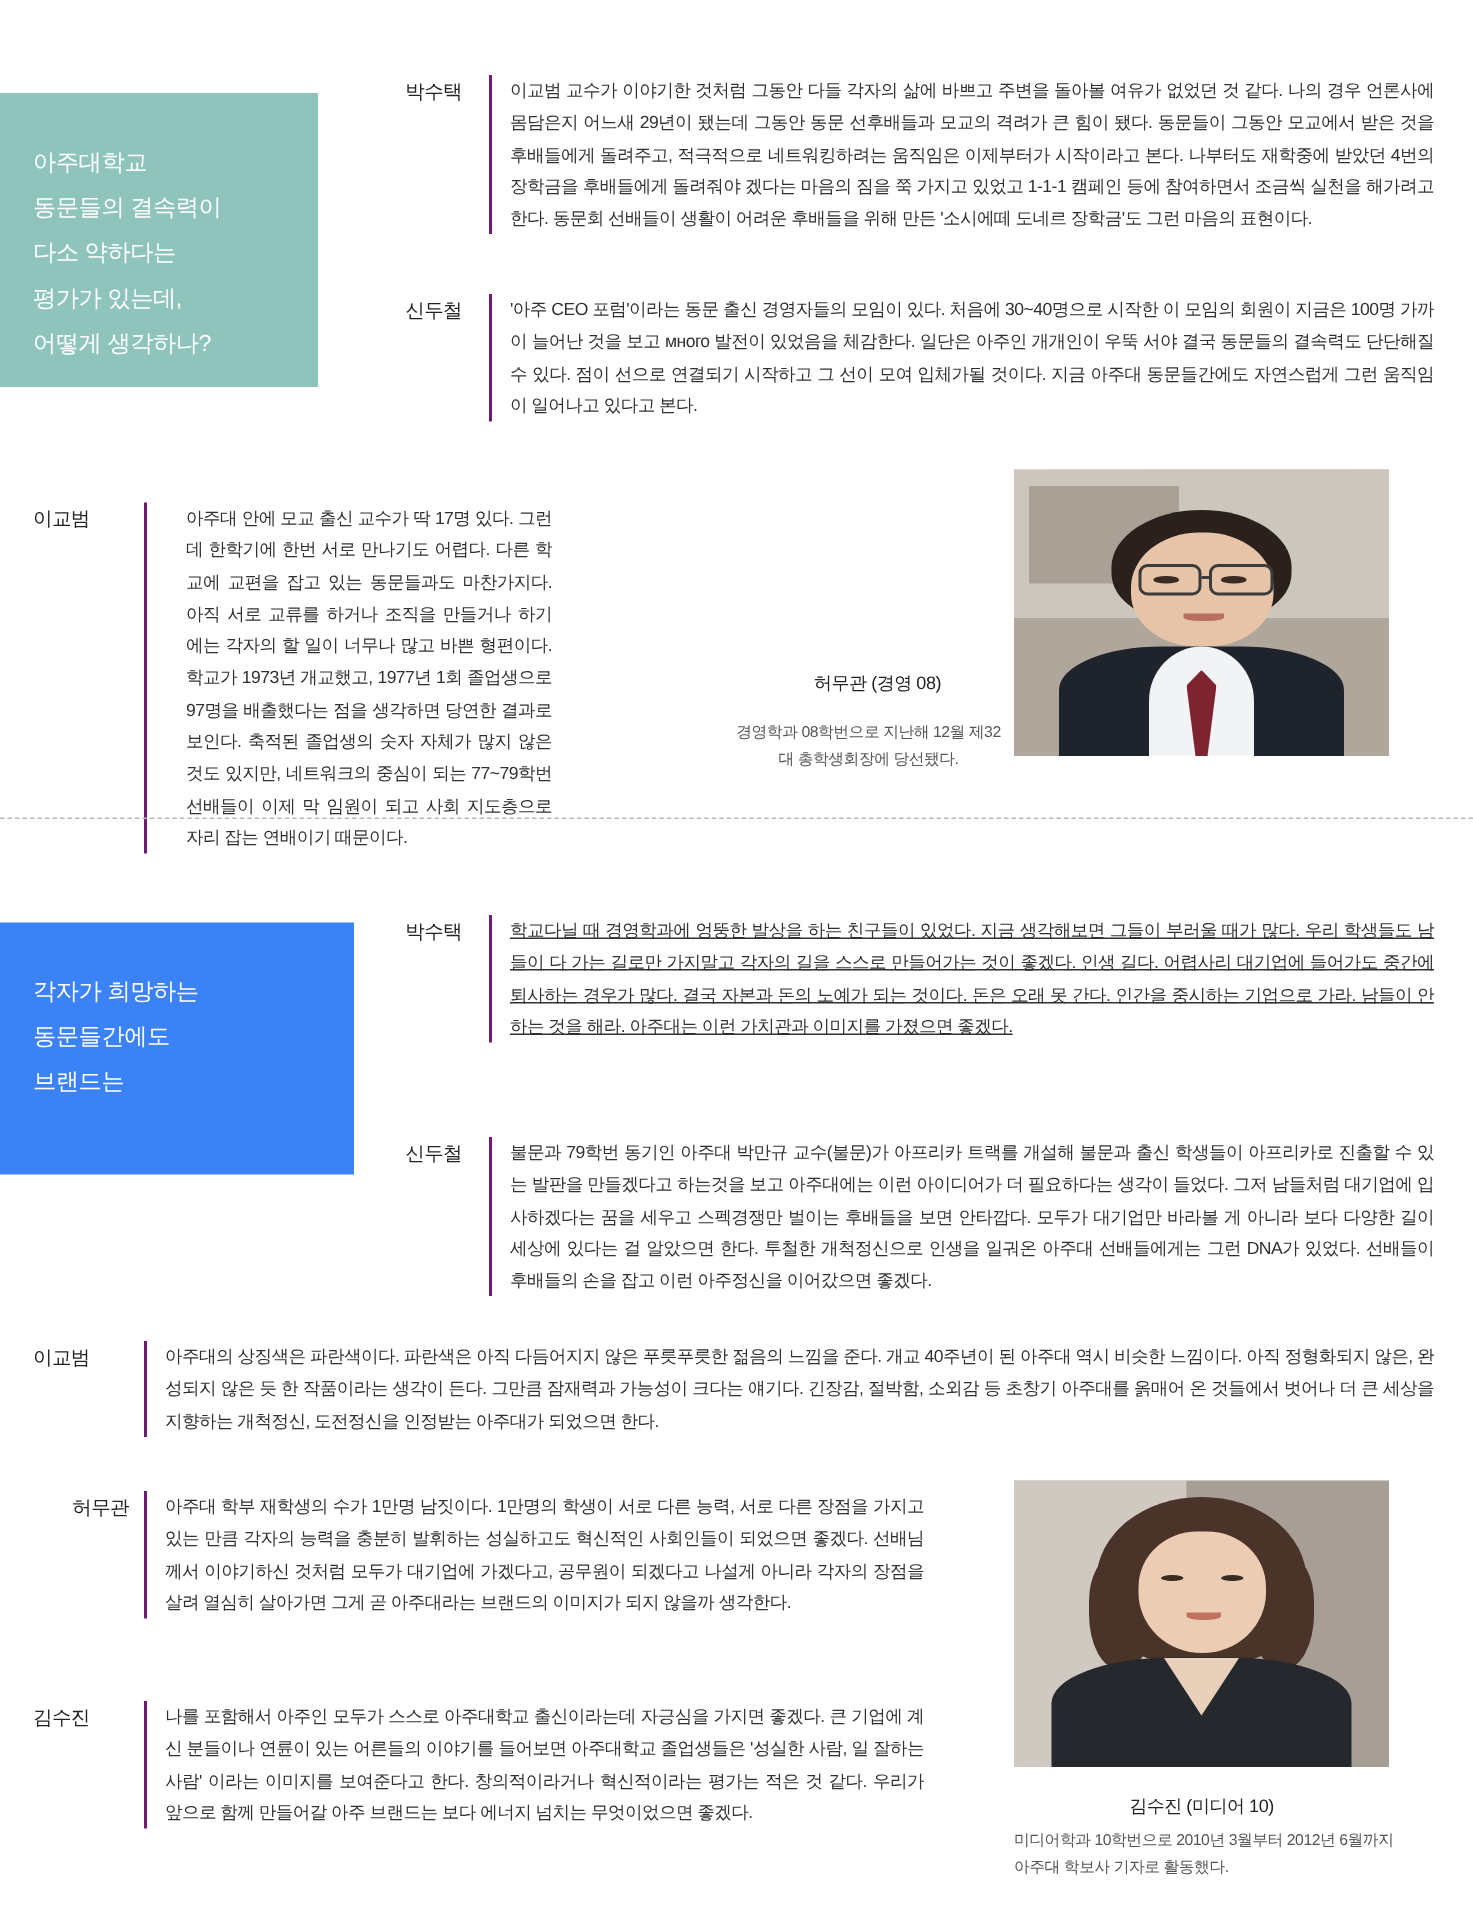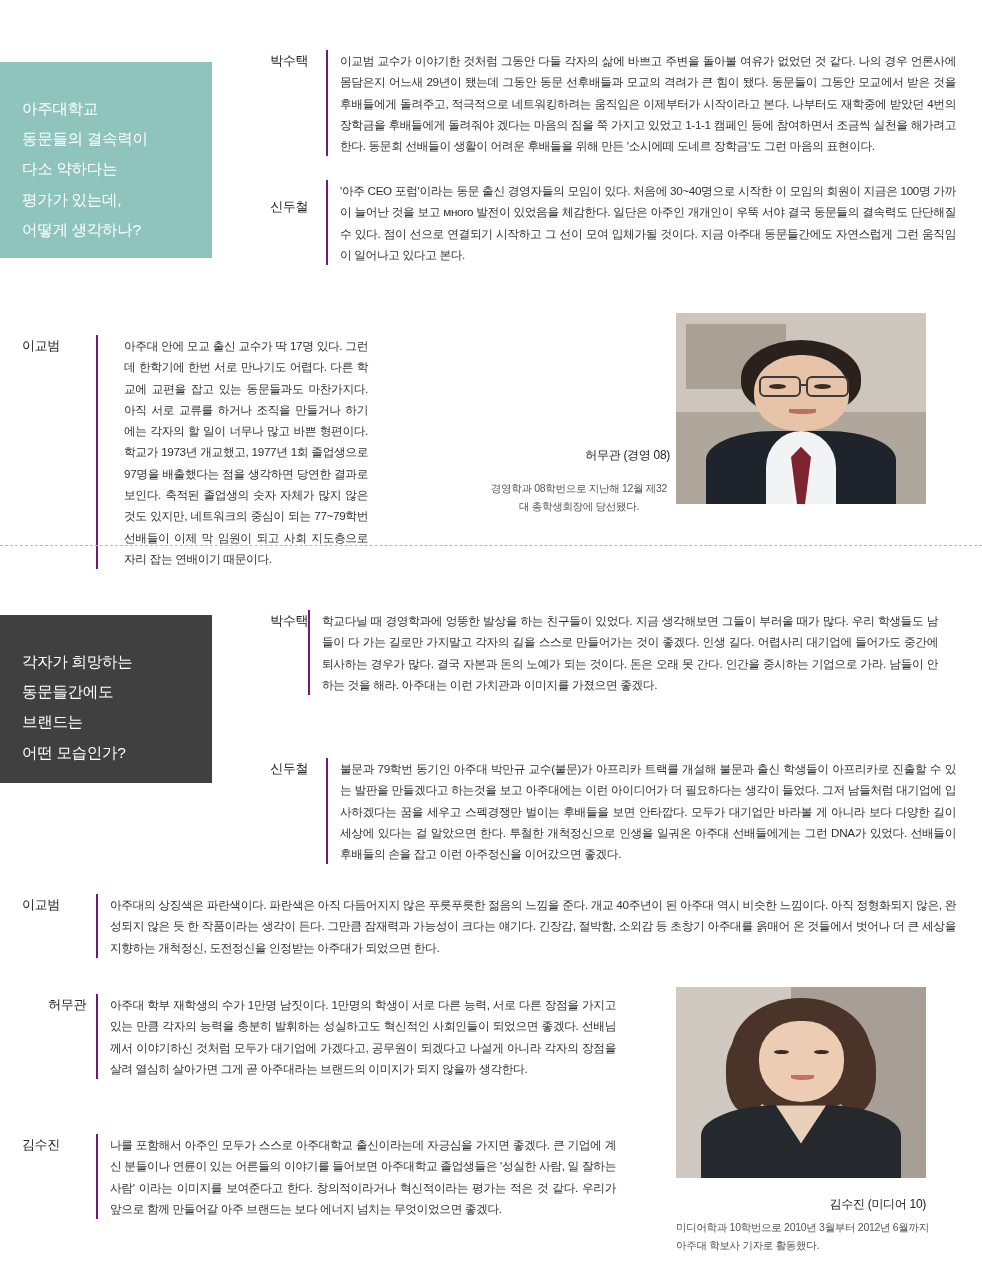--- a/index.html
+++ b/index.html
@@ -50,21 +50,21 @@
   .photo {
     position: absolute;
     background: #c9c4be;
     overflow: hidden;
   }
   .caption-name {
     position: absolute;
     font-size: 12px;
     color: #222;
     letter-spacing: -0.3px;
-    text-align: right;
+    text-align: center;
   }
   .caption-desc {
     position: absolute;
     font-size: 10.5px;
     line-height: 1.7;
     color: #555;
     letter-spacing: -0.3px;
   }
 
   .divider {
@@ -114,21 +114,21 @@
   <div>동문들의 결속력이</div>
   <div>다소 약하다는</div>
   <div>평가가 있는데,</div>
   <div>어떻게 생각하나?</div>
 </div>
 
 <div class="speaker" style="left:232px; top:52px; width:76px;">박수택</div>
 <div class="answer" style="left:326px; top:50px; width:630px;">이교범 교수가 이야기한 것처럼 그동안 다들 각자의 삶에 바쁘고 주변을 돌아볼 여유가 없었던 것 같다. 나의 경우 언론사에 몸담은지 어느새 29년이 됐는데 그동안 동문 선후배들과 모교의 격려가 큰 힘이 됐다. 동문들이 그동안 모교에서 받은 것을 후배들에게 돌려주고, 적극적으로 네트워킹하려는 움직임은 이제부터가 시작이라고 본다. 나부터도 재학중에 받았던 4번의 장학금을 후배들에게 돌려줘야 겠다는 마음의 짐을 쭉 가지고 있었고 1-1-1 캠페인 등에 참여하면서 조금씩 실천을 해가려고 한다. 동문회 선배들이 생활이 어려운 후배들을 위해 만든 '소시에떼 도네르 장학금'도 그런 마음의 표현이다.</div>
 
 <div class="speaker" style="left:232px; top:198px; width:76px;">신두철</div>
-<div class="answer" style="left:326px; top:180px; width:630px;">'아주 CEO 포럼'이라는 동문 출신 경영자들의 모임이 있다. 처음에 30~40명으로 시작한 이 모임의 회원이 지금은 100명 가까이 늘어난 것을 보고 много 발전이 있었음을 체감한다. 일단은 아주인 개개인이 우뚝 서야 결국 동문들의 결속력도 단단해질 수 있다. 점이 선으로 연결되기 시작하고 그 선이 모여 입체가될 것이다. 지금 아주대 동문들간에도 자연스럽게 그런 움직임이 일어나고 있다고 본다.</div>
+<div class="answer" style="left:326px; top:196px; width:630px;">'아주 CEO 포럼'이라는 동문 출신 경영자들의 모임이 있다. 처음에 30~40명으로 시작한 이 모임의 회원이 지금은 100명 가까이 늘어난 것을 보고 много 발전이 있었음을 체감한다. 일단은 아주인 개개인이 우뚝 서야 결국 동문들의 결속력도 단단해질 수 있다. 점이 선으로 연결되기 시작하고 그 선이 모여 입체가될 것이다. 지금 아주대 동문들간에도 자연스럽게 그런 움직임이 일어나고 있다고 본다.</div>
 
 <div class="speaker" style="left:22px; top:337px; width:64px; text-align:left;">이교범</div>
 <div class="answer" style="left:96px; top:335px; width:272px;padding-left:26px;">아주대 안에 모교 출신 교수가 딱 17명 있다. 그런데 한학기에 한번 서로 만나기도 어렵다. 다른 학교에 교편을 잡고 있는 동문들과도 마찬가지다. 아직 서로 교류를 하거나 조직을 만들거나 하기에는 각자의 할 일이 너무나 많고 바쁜 형편이다. 학교가 1973년 개교했고, 1977년 1회 졸업생으로 97명을 배출했다는 점을 생각하면 당연한 결과로 보인다. 축적된 졸업생의 숫자 자체가 많지 않은 것도 있지만, 네트워크의 중심이 되는 77~79학번 선배들이 이제 막 임원이 되고 사회 지도층으로 자리 잡는 연배이기 때문이다.</div>
 
 <div class="photo" style="left:676px; top:313px; width:250px; height:191px;">
   <div class="portrait-a">
     <div class="pa-wall"></div>
       <div class="pa-wall2"></div>
       <div class="pa-board"></div>
     <div class="pa-hair"></div>
@@ -142,29 +142,28 @@
     <div class="pa-suit"></div>
       <div class="pa-shirt"></div>
       <div class="pa-tie"></div>
   </div>
 </div>
 <div class="caption-name" style="left:500px; top:447px; width:170px;">허무관 (경영 08)</div>
 <div class="caption-desc" style="left:488px; top:480px; width:182px; text-align:center;">경영학과 08학번으로 지난해 12월 제32대 총학생회장에 당선됐다.</div>
 
 <div class="divider" style="top:545px;"></div>
 
-<div class="qa-banner" style="left:0; top:615px; width:212px; height:168px; background:#404040;">
+<div class="qa-banner" style="left:0; top:615px; width:236px; height:168px; background:#3b82f6;">
   <div>각자가 희망하는</div>
   <div>동문들간에도</div>
   <div>브랜드는</div>
-  <div>어떤 모습인가?</div>
 </div>
 
 <div class="speaker" style="left:232px; top:612px; width:76px;">박수택</div>
-<div class="answer" style="left:308px; top:610px; width:630px;">학교다닐 때 경영학과에 엉뚱한 발상을 하는 친구들이 있었다. 지금 생각해보면 그들이 부러울 때가 많다. 우리 학생들도 남들이 다 가는 길로만 가지말고 각자의 길을 스스로 만들어가는 것이 좋겠다. 인생 길다. 어렵사리 대기업에 들어가도 중간에 퇴사하는 경우가 많다. 결국 자본과 돈의 노예가 되는 것이다. 돈은 오래 못 간다. 인간을 중시하는 기업으로 가라. 남들이 안하는 것을 해라. 아주대는 이런 가치관과 이미지를 가졌으면 좋겠다.</div>
+<div class="answer" style="left:326px; top:610px; width:630px;text-decoration:underline;">학교다닐 때 경영학과에 엉뚱한 발상을 하는 친구들이 있었다. 지금 생각해보면 그들이 부러울 때가 많다. 우리 학생들도 남들이 다 가는 길로만 가지말고 각자의 길을 스스로 만들어가는 것이 좋겠다. 인생 길다. 어렵사리 대기업에 들어가도 중간에 퇴사하는 경우가 많다. 결국 자본과 돈의 노예가 되는 것이다. 돈은 오래 못 간다. 인간을 중시하는 기업으로 가라. 남들이 안하는 것을 해라. 아주대는 이런 가치관과 이미지를 가졌으면 좋겠다.</div>
 
 <div class="speaker" style="left:232px; top:760px; width:76px;">신두철</div>
 <div class="answer" style="left:326px; top:758px; width:630px;">불문과 79학번 동기인 아주대 박만규 교수(불문)가 아프리카 트랙를 개설해 불문과 출신 학생들이 아프리카로 진출할 수 있는 발판을 만들겠다고 하는것을 보고 아주대에는 이런 아이디어가 더 필요하다는 생각이 들었다. 그저 남들처럼 대기업에 입사하겠다는 꿈을 세우고 스펙경쟁만 벌이는 후배들을 보면 안타깝다. 모두가 대기업만 바라볼 게 아니라 보다 다양한 길이 세상에 있다는 걸 알았으면 한다. 투철한 개척정신으로 인생을 일궈온 아주대 선배들에게는 그런 DNA가 있었다. 선배들이 후배들의 손을 잡고 이런 아주정신을 이어갔으면 좋겠다.</div>
 
 <div class="speaker" style="left:22px; top:896px; width:64px; text-align:left;">이교범</div>
 <div class="answer" style="left:96px; top:894px; width:860px;">아주대의 상징색은 파란색이다. 파란색은 아직 다듬어지지 않은 푸릇푸릇한 젊음의 느낌을 준다. 개교 40주년이 된 아주대 역시 비슷한 느낌이다. 아직 정형화되지 않은, 완성되지 않은 듯 한 작품이라는 생각이 든다. 그만큼 잠재력과 가능성이 크다는 얘기다. 긴장감, 절박함, 소외감 등 초창기 아주대를 옭매어 온 것들에서 벗어나 더 큰 세상을 지향하는 개척정신, 도전정신을 인정받는 아주대가 되었으면 한다.</div>
 
 <div class="speaker" style="left:22px; top:996px; width:64px; text-align:right;">허무관</div>
 <div class="answer" style="left:96px; top:994px; width:520px;">아주대 학부 재학생의 수가 1만명 남짓이다. 1만명의 학생이 서로 다른 능력, 서로 다른 장점을 가지고 있는 만큼 각자의 능력을 충분히 발휘하는 성실하고도 혁신적인 사회인들이 되었으면 좋겠다. 선배님께서 이야기하신 것처럼 모두가 대기업에 가겠다고, 공무원이 되겠다고 나설게 아니라 각자의 장점을 살려 열심히 살아가면 그게 곧 아주대라는 브랜드의 이미지가 되지 않을까 생각한다.</div>
 

